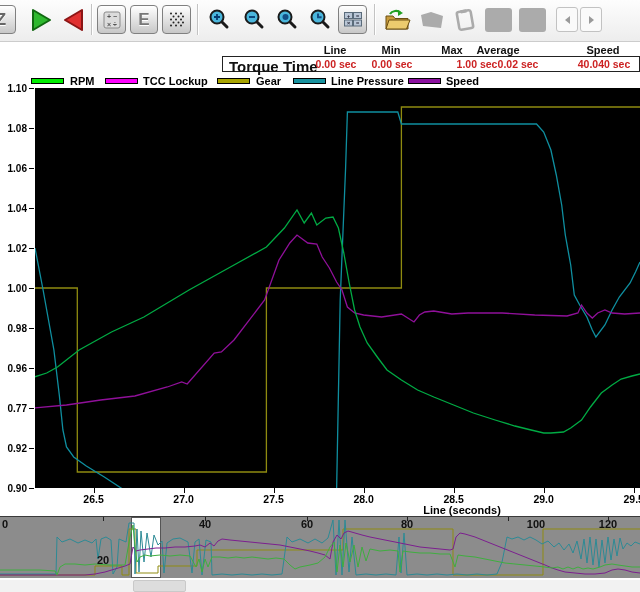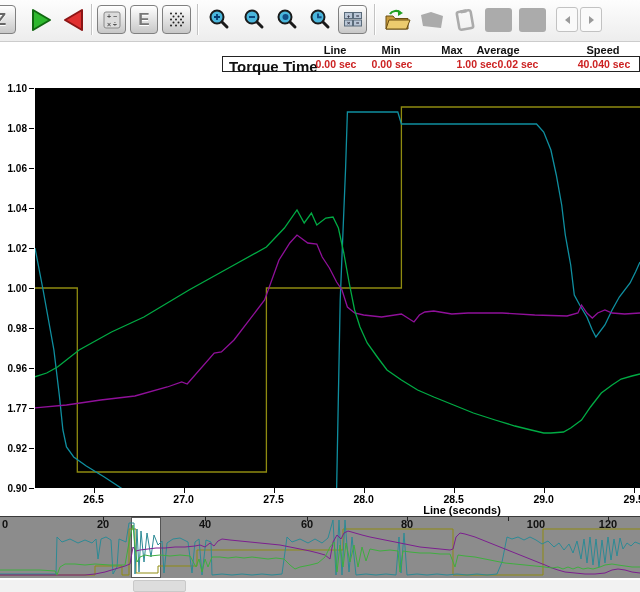--- a/index.html
+++ b/index.html
@@ -200,39 +200,51 @@
     <div id="statrow">
       <span class="rowlabel">Torque Time</span>
     <span class="stval" style="left: 113px; color: rgb(204, 34, 34);">0.00 sec</span>
         <span class="stval" style="left: 169px; color: rgb(204, 34, 34);">0.00 sec</span>
         <span class="stval" style="left: 230px; color: rgb(204, 34, 34); margin-left: 24px;">1.00 sec</span>
         <span class="stval" style="left: 295px; color: rgb(204, 34, 34);">0.02 sec</span>
         <span class="stval" style="left: 381px; color: rgb(204, 34, 34);">40.040 sec</span>
       </div>
   </div>
 
+  <div id="legend">
+      <div class="lg-swatch" style="left: 31px; background: rgb(0, 238, 0);"></div>
+      <span class="lg-label" style="left: 70px;">RPM</span>
+      <div class="lg-swatch" style="left: 105px; background: rgb(255, 0, 255);"></div>
+      <span class="lg-label" style="left: 143px;">TCC Lockup</span>
+      <div class="lg-swatch" style="left: 217px; background: rgb(168, 164, 0);"></div>
+      <span class="lg-label" style="left: 256px;">Gear</span>
+      <div class="lg-swatch" style="left: 293px; background: rgb(23, 146, 159);"></div>
+      <span class="lg-label" style="left: 331px;">Line Pressure</span>
+      <div class="lg-swatch" style="left: 408px; background: rgb(140, 16, 160);"></div>
+      <span class="lg-label" style="left: 446px;">Speed</span>
+    </div>
 
   <div id="yaxis">
       <span class="ylab" style="top: -5.5px;">1.10</span>
       <div class="ytick" style="top: 0px;"></div>
       <span class="ylab" style="top: 34.5px;">1.08</span>
       <div class="ytick" style="top: 40px;"></div>
       <span class="ylab" style="top: 74.5px;">1.06</span>
       <div class="ytick" style="top: 80px;"></div>
       <span class="ylab" style="top: 114.5px;">1.04</span>
       <div class="ytick" style="top: 120px;"></div>
       <span class="ylab" style="top: 154.5px;">1.02</span>
       <div class="ytick" style="top: 160px;"></div>
       <span class="ylab" style="top: 194.5px;">1.00</span>
       <div class="ytick" style="top: 200px;"></div>
       <span class="ylab" style="top: 234.5px;">0.98</span>
       <div class="ytick" style="top: 240px;"></div>
       <span class="ylab" style="top: 274.5px;">0.96</span>
       <div class="ytick" style="top: 280px;"></div>
-      <span class="ylab" style="top: 314.5px;">1.77</span>
+      <span class="ylab" style="top: 314.5px;">0.77</span>
       <div class="ytick" style="top: 320px;"></div>
       <span class="ylab" style="top: 354.5px;">0.92</span>
       <div class="ytick" style="top: 360px;"></div>
       <span class="ylab" style="top: 394.5px;">0.90</span>
       <div class="ytick" style="top: 400px;"></div>
     </div>
   <div id="plot">
     <svg id="plot-svg" width="605" height="400" viewBox="0 0 605 400">
         <polyline points="0.0,200.0 42.3,200.0 42.3,384.0 231.4,384.0 231.4,200.0 366.4,200.0 366.4,19.0 605.0,19.0" fill="none" stroke="#8f8b10" stroke-width="1.3"></polyline>
         <polyline points="0.0,160.0 8.1,202.0 13.5,232.0 18.9,262.0 24.3,307.0 27.9,342.0 31.5,359.0 38.7,369.0 51.3,378.0 69.3,389.0 89.1,402.0" fill="none" stroke="#0f8fa0" stroke-width="1.3"></polyline>
@@ -262,21 +274,21 @@
   <div id="minimap">
     <div id="mini-window" style="left: 131px; width: 30px;"></div>
     <svg id="mini-svg" width="640" height="61" viewBox="0 0 640 61">
         <polyline points="0,58 95,58 95,49 122,49 122,58 129,58 129,12 136,12 136,56 158,56 158,49 197,49 197,33 343,33 343,12 453,12 453,58 543,58 543,12 640,12" fill="none" stroke="#8f8b10" stroke-width="1"></polyline>
         <polyline points="0,57 56,57 57,20 62,25 70,22 78,26 85,23 92,26 96,22 98,42 101,22 106,20 111,23 113,57 117,50 119,22 126,25 129,6 134,6 135,57 137,12 139,55 141,14 144,45 147,16 151,40 154,18 158,28 162,24 164,56 167,26 173,22 180,21 188,25 192,56 195,25 199,22 202,58 206,23 211,25 212,58 222,57 232,58 242,57 252,58 262,57 272,58 282,57 287,20 292,25 300,22 308,26 315,22 322,26 328,21 333,3 336,58 339,3 342,58 345,3 349,55 352,20 356,58 366,57 376,58 386,57 396,58 399,20 401,56 404,16 407,58 417,57 427,58 437,57 447,58 457,57 467,58 477,57 487,58 497,57 502,45 507,20 512,22 518,20 524,23 530,20 536,23 542,27 548,24 554,30 559,26 564,33 569,27 573,36 577,24 581,42 584,22 587,46 590,20 593,48 596,22 599,50 602,23 605,46 608,20 611,43 614,22 617,39 620,21 623,32 627,26 631,29 635,25 640,27" fill="none" stroke="#2d8a95" stroke-width="1"></polyline>
         <polyline points="0,58 85,58 95,57 105,55 115,52 125,49 130,47 133,30 136,34 140,33 148,32 156,31 165,31 175,30 185,30 195,29 200,28 205,30 210,26 214,29 218,24 222,22 230,23 240,24 250,25 260,26 270,27 280,28 290,30 300,32 310,34 318,36 325,38 330,42 333,25 337,18 341,22 344,16 348,14 355,16 362,18 370,20 380,22 390,24 400,26 410,28 420,30 430,31 440,32 450,33 453,32 456,20 460,16 465,17 475,20 485,24 495,28 505,32 515,36 525,40 535,44 545,48 552,51 558,53 565,55 575,56 585,57 595,57 605,56 612,53 618,52 625,53 632,55 640,56" fill="none" stroke="#7c1f8f" stroke-width="1"></polyline>
         <polyline points="0,53 40,53 55,54 57,58 60,50 65,47 75,47 85,48 95,47 110,48 125,48 130,20 133,8 135,30 137,45 140,40 145,38 150,39 160,38 170,39 180,38 190,39 196,50 199,42 202,55 205,42 208,50 212,40 220,40 228,41 236,40 244,41 252,40 260,41 268,42 276,41 284,42 290,48 295,52 300,50 310,48 318,46 325,40 330,30 334,25 337,55 340,28 343,50 346,26 350,45 354,28 358,50 362,30 366,44 370,32 380,34 390,33 398,34 400,55 403,34 410,35 420,36 430,36 440,37 450,37 455,50 458,38 465,39 475,40 485,42 495,44 505,46 515,47 525,48 535,49 545,50 552,51 558,50 563,52 568,50 573,52 578,50 583,52 588,51 593,52 600,50 605,48 612,47 618,48 625,49 632,50 640,50" fill="none" stroke="#3fae3f" stroke-width="1"></polyline>
       </svg>
     <div id="mini-labels">
         <span class="mmlab" style="left: 2px;">0</span>
-        <span class="mmlab" style="left: 103px; transform: translateX(-50%);">20</span>
+        <span class="mmlab" style="left: 103px; transform: translateX(-50%); margin-top: 36px;">20</span>
         <div class="mmtick" style="left: 103px;"></div>
         <span class="mmlab" style="left: 205px; transform: translateX(-50%);">40</span>
         <div class="mmtick" style="left: 205px;"></div>
         <span class="mmlab" style="left: 307px; transform: translateX(-50%);">60</span>
         <div class="mmtick" style="left: 307px;"></div>
         <span class="mmlab" style="left: 407px; transform: translateX(-50%);">80</span>
         <div class="mmtick" style="left: 407px;"></div>
         <span class="mmlab" style="left: 536px; transform: translateX(-50%);">100</span>
         <div class="mmtick" style="left: 508px;"></div>
         <span class="mmlab" style="left: 608px; transform: translateX(-50%);">120</span>

